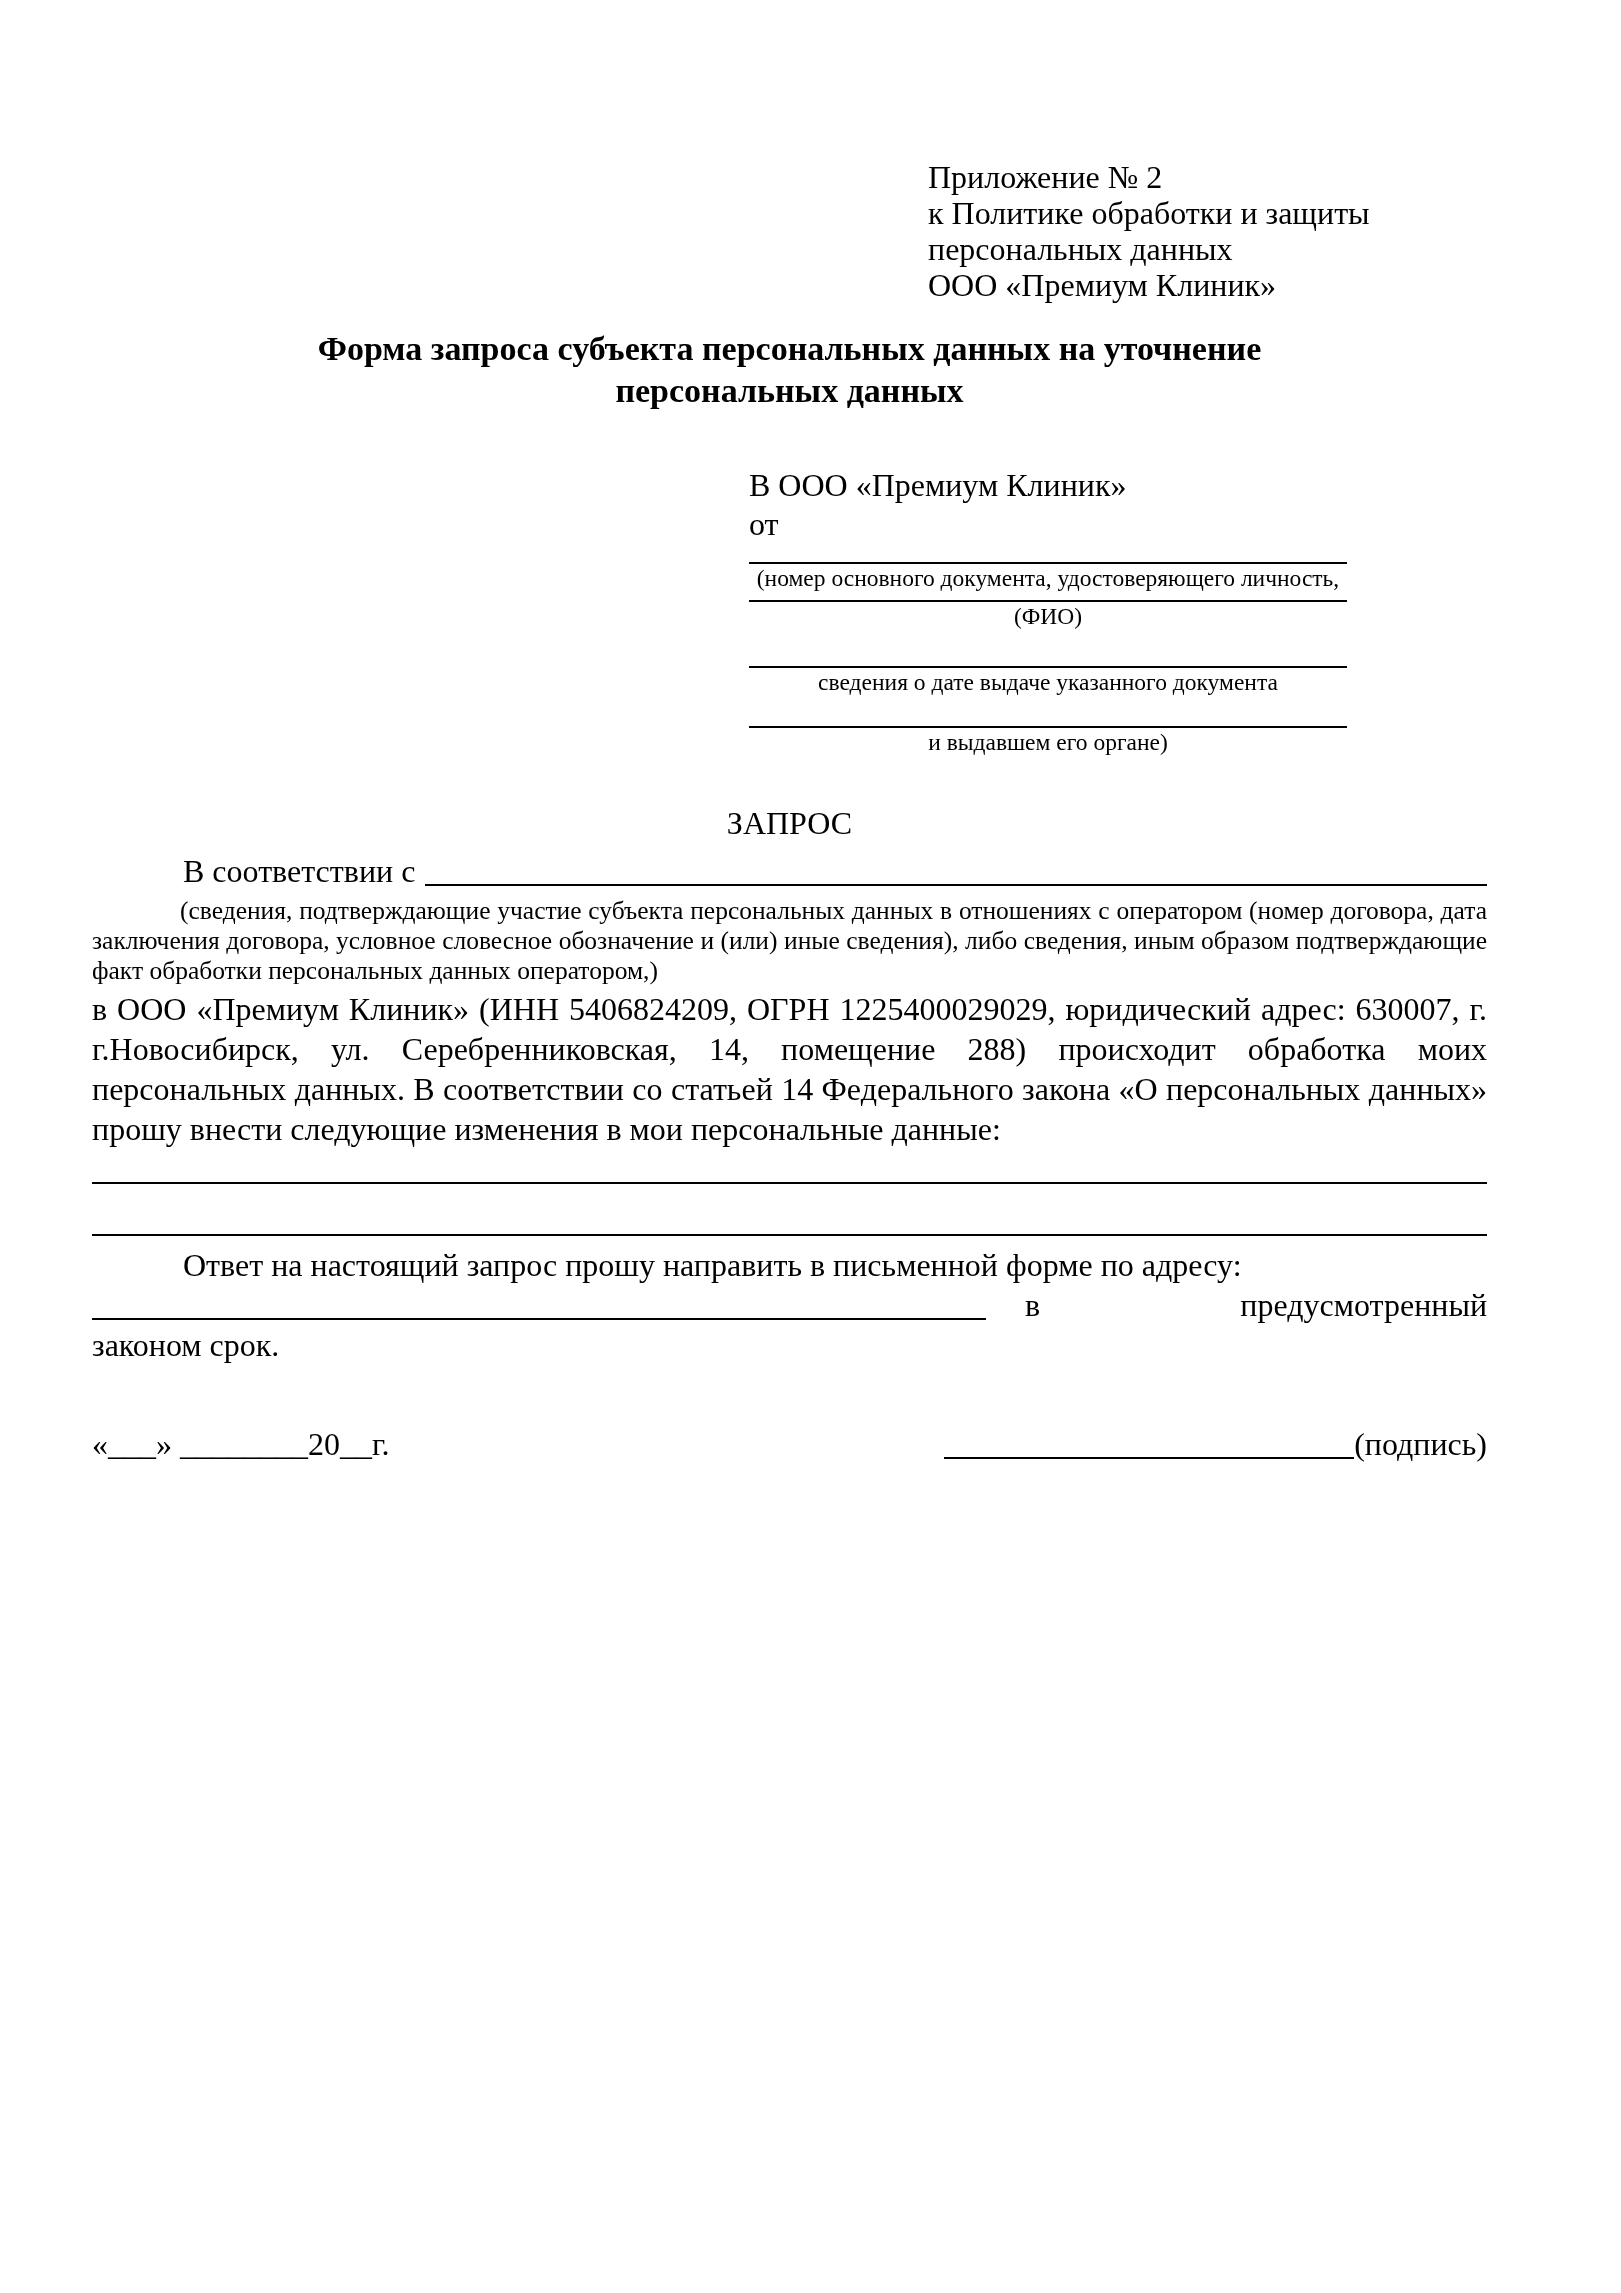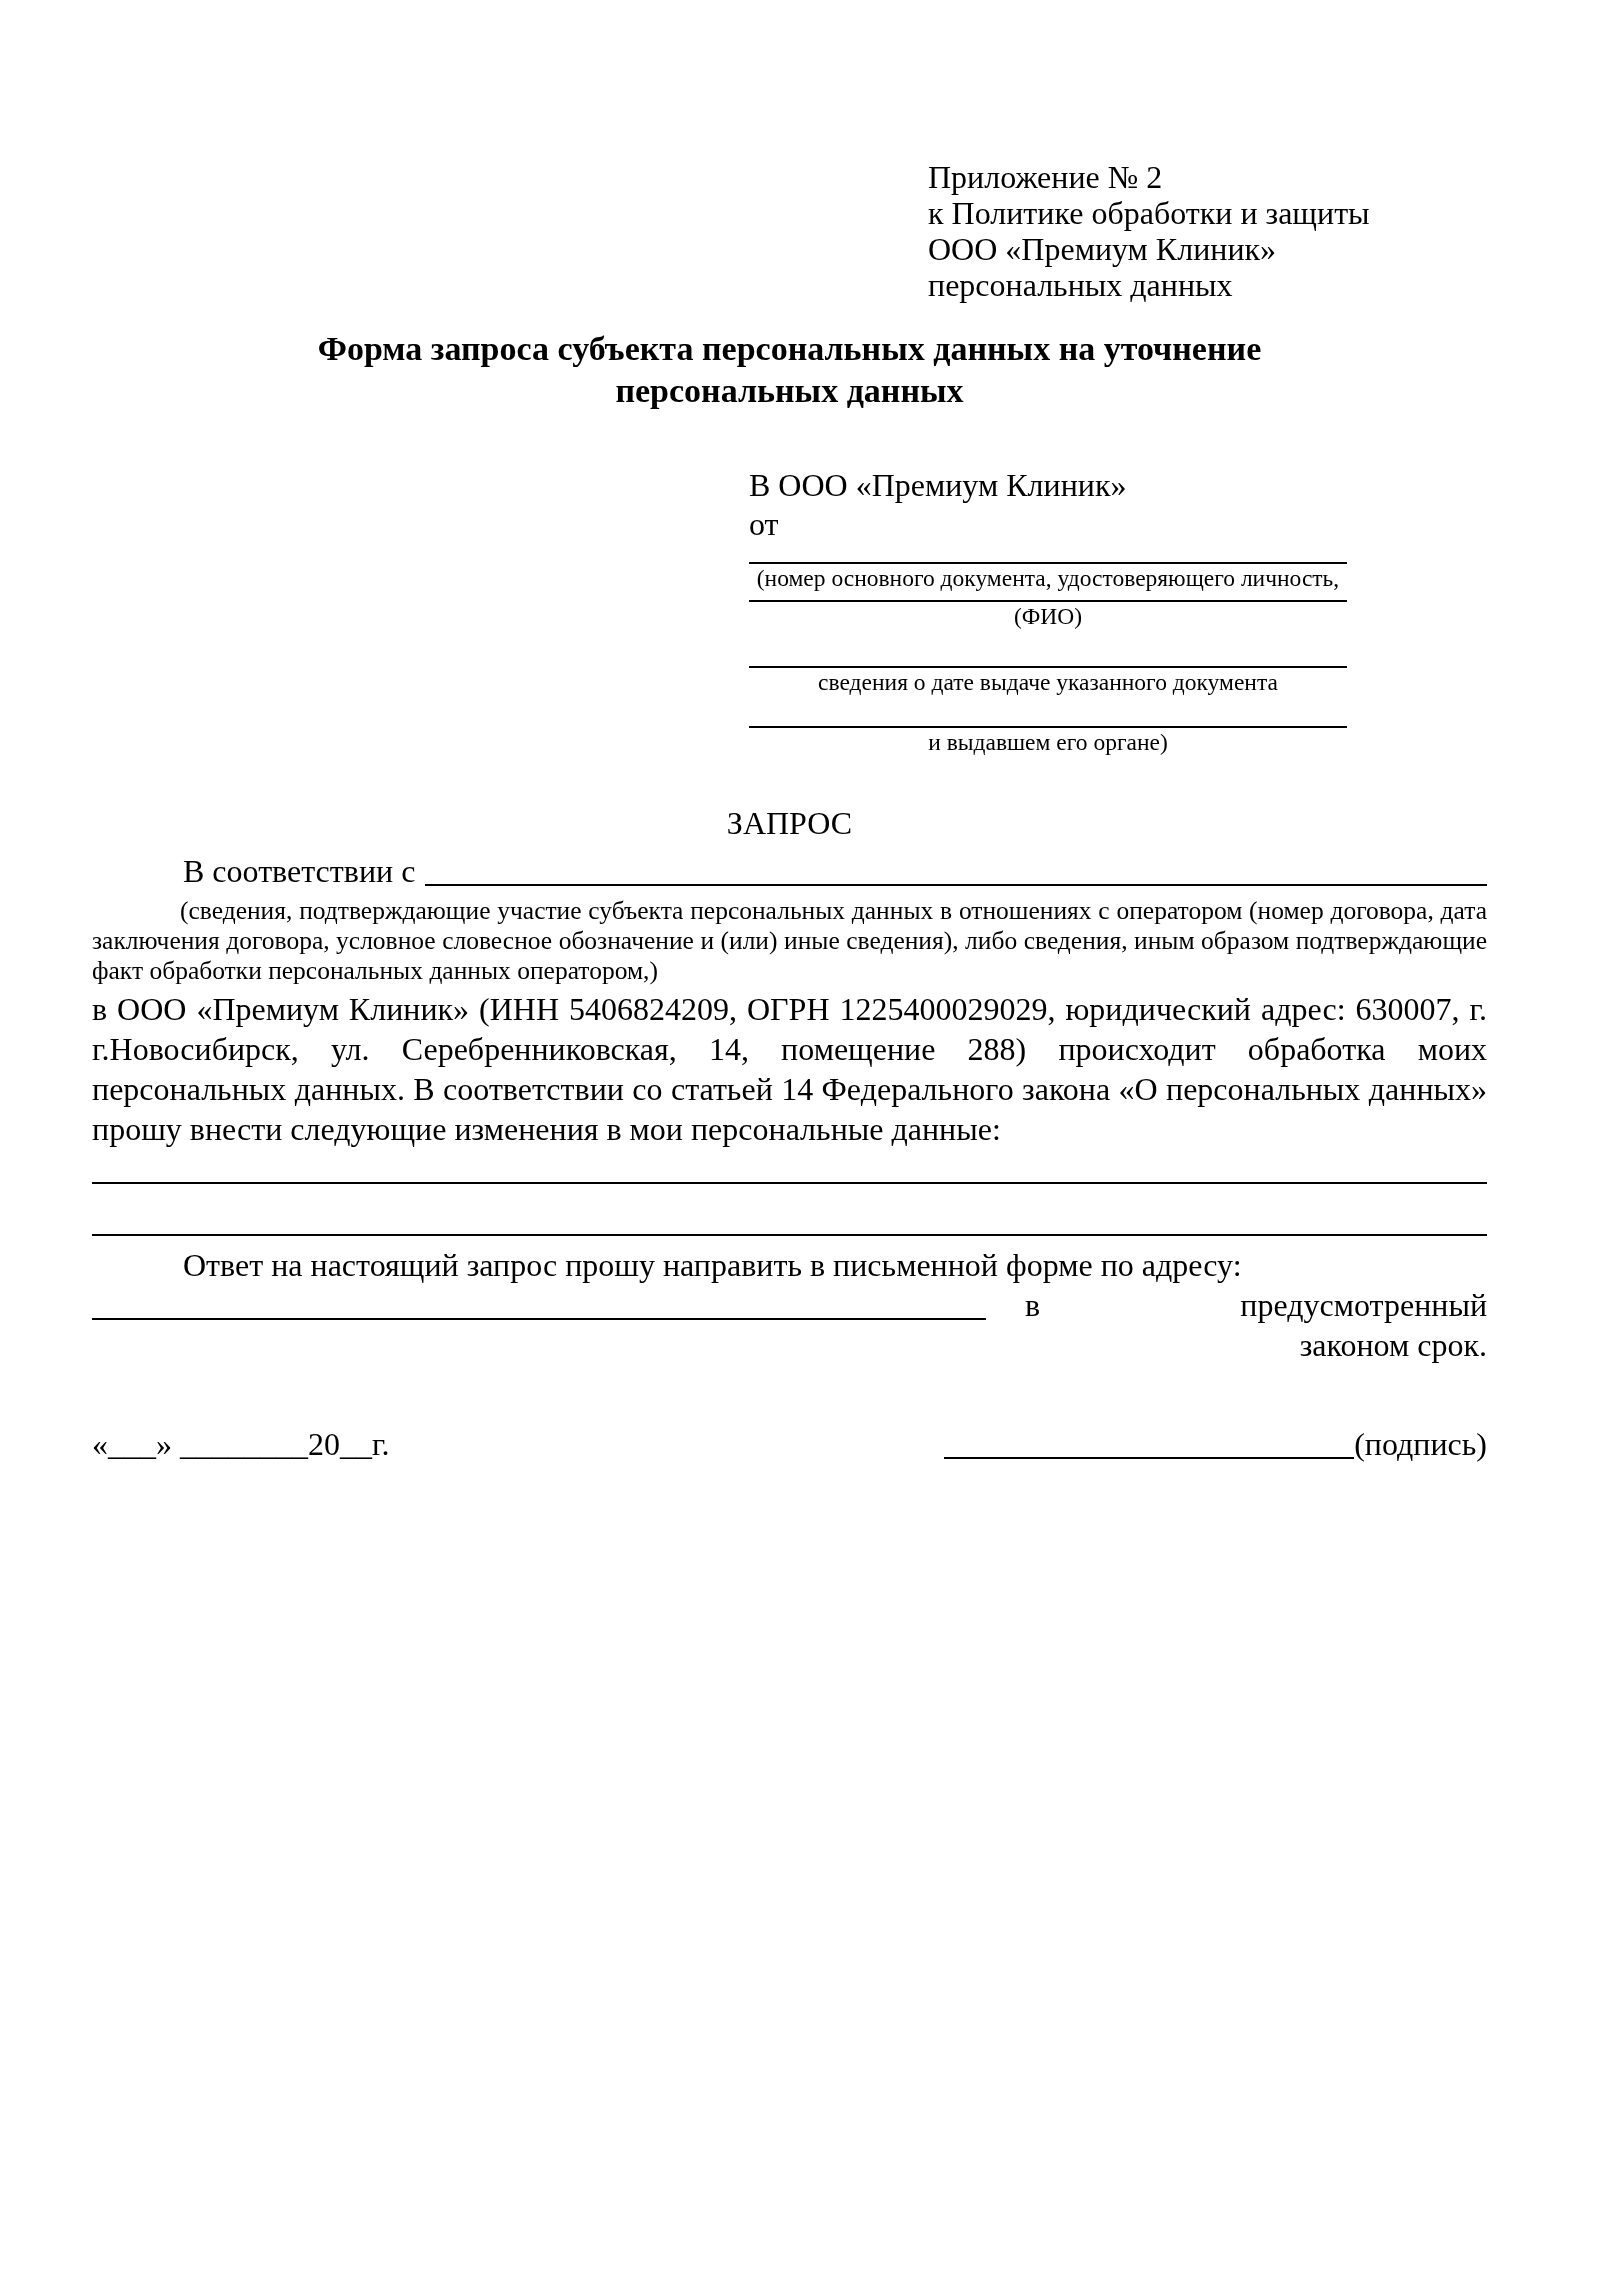--- a/index.html
+++ b/index.html
@@ -115,21 +115,20 @@
   .answer-row .fill {
     width: 894px;
     border-bottom: 2.9px solid #000;
     margin-bottom: 4.9px;
   }
   .answer-row .w1 { margin-left: 39px; }
   .answer-row .w2 { margin-left: auto; }
   .closing-line {
     font-size: 32px;
     line-height: 40px;
-    text-align: right;
   }
 
   
   .sign-row {
     margin-top: 59px;
     display: flex;
     align-items: flex-end;
     font-size: 32px;
     line-height: 40px;
   }
@@ -143,22 +142,22 @@
   .sign-row .sign-caption { white-space: nowrap; }
 </style>
 </head>
 <body>
 
 <div class="page">
 
   <div class="doc-header">
     <div>Приложение № 2</div>
     <div>к Политике обработки и защиты</div>
+    <div>персональных данных</div>
     <div>ООО «Премиум Клиник»</div>
-    <div>персональных данных</div>
   </div>
 
   <div class="doc-title">Форма запроса субъекта персональных данных на уточнение персональных данных</div>
 
   <div class="addressee">
     <div class="a-line">В ООО «Премиум Клиник»</div>
     <div class="a-line">от</div>
 
     <div class="field">
       <div class="fill-line f2"></div>

